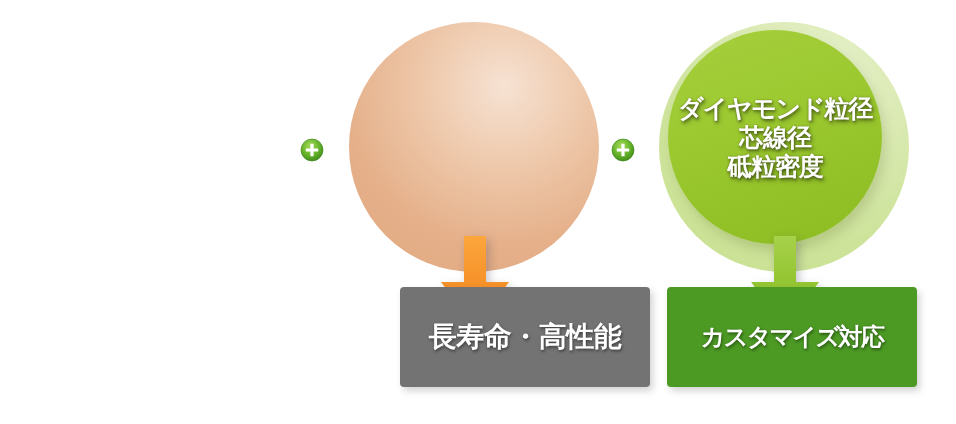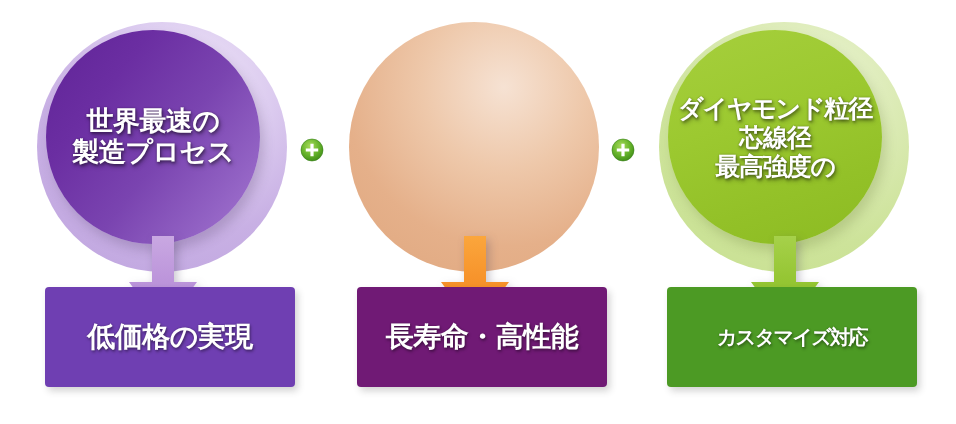--- a/index.html
+++ b/index.html
@@ -111,75 +111,51 @@
     top: 287px;
     width: 250px;
     height: 100px;
     border-radius: 4px;
     display: flex;
     align-items: center;
     justify-content: center;
     box-shadow: 3px 4px 7px rgba(60,60,60,0.22);
   }
   .g0 .box { background: #6f3fb2; }
-  .g1 .box { background: #701a75; }
+  .g1 .box { background: #737373; margin-left: 43px; }
   .g2 .box { background: #4c9a24; }
 
   .box-text {
     color: #ffffff;
     font-weight: bold;
     font-size: 28px;
     letter-spacing: -0.5px;
     text-shadow:
       0 0 2px rgba(0,0,0,0.28),
       1px 2px 3px rgba(0,0,0,0.38);
     white-space: nowrap;
   }
-  .g2 .box-text { font-size: 20px; letter-spacing: -1.6px; }
+  .g2 .box-text { font-size: 24px; letter-spacing: -1.6px; }
 
   
   .plus {
     position: absolute;
     top: 138px;
     width: 24px;
     height: 24px;
   }
   .plus.p0 { left: 300px; }
   .plus.p1 { left: 611px; }
   .plus svg { display: block; }
 </style>
 </head>
 <body>
 
 <div id="diagram">
 
-  <div class="group g0">
-    <div class="ring"></div>
-    <div class="disc">
-      <div class="disc-text">世界最速の
-製造プロセス</div>
-    </div>
-
-    <div class="arrow">
-      <svg width="68" height="96" viewBox="0 0 68 96">
-        <defs>
-          <linearGradient id="ag0" x1="0" y1="0" x2="0" y2="1">
-            <stop offset="0%" stop-color="#c9a8e2"></stop>
-            <stop offset="45%" stop-color="#bd96db"></stop>
-            <stop offset="100%" stop-color="#a97fd0"></stop>
-          </linearGradient>
-        </defs>
-        <path d="M23 0 L45 0 L45 46 L68 46 L34 92 L0 46 L23 46 Z" fill="url(#ag0)"></path>
-      </svg>
-    </div>
-
-    <div class="box">
-      <div class="box-text">低価格の実現</div>
-    </div>
-  </div>
 
   <div class="plus p0">
     <svg width="24" height="24" viewBox="0 0 24 24">
       <defs>
         <radialGradient id="pg0" cx="42%" cy="32%" r="72%">
           <stop offset="0%" stop-color="#a8da5a"></stop>
           <stop offset="55%" stop-color="#68b52c"></stop>
           <stop offset="100%" stop-color="#3f8c17"></stop>
         </radialGradient>
       </defs>
@@ -223,21 +199,21 @@
       <circle cx="12" cy="12" r="11" fill="none" stroke="#2f7a10" stroke-width="1" opacity="0.55"></circle>
       <path d="M10.4 5.8 h3.2 v4.6 h4.6 v3.2 h-4.6 v4.6 h-3.2 v-4.6 h-4.6 v-3.2 h4.6 z" fill="#ffffff"></path>
     </svg>
   </div>
 
   <div class="group g2">
     <div class="ring"></div>
     <div class="disc">
       <div class="disc-text">ダイヤモンド粒径
 芯線径
-最高強度の</div>
+砥粒密度</div>
     </div>
 
     <div class="arrow">
       <svg width="68" height="96" viewBox="0 0 68 96">
         <defs>
           <linearGradient id="ag2" x1="0" y1="0" x2="0" y2="1">
             <stop offset="0%" stop-color="#a6d14a"></stop>
             <stop offset="45%" stop-color="#96c634"></stop>
             <stop offset="100%" stop-color="#83bb24"></stop>
           </linearGradient>

